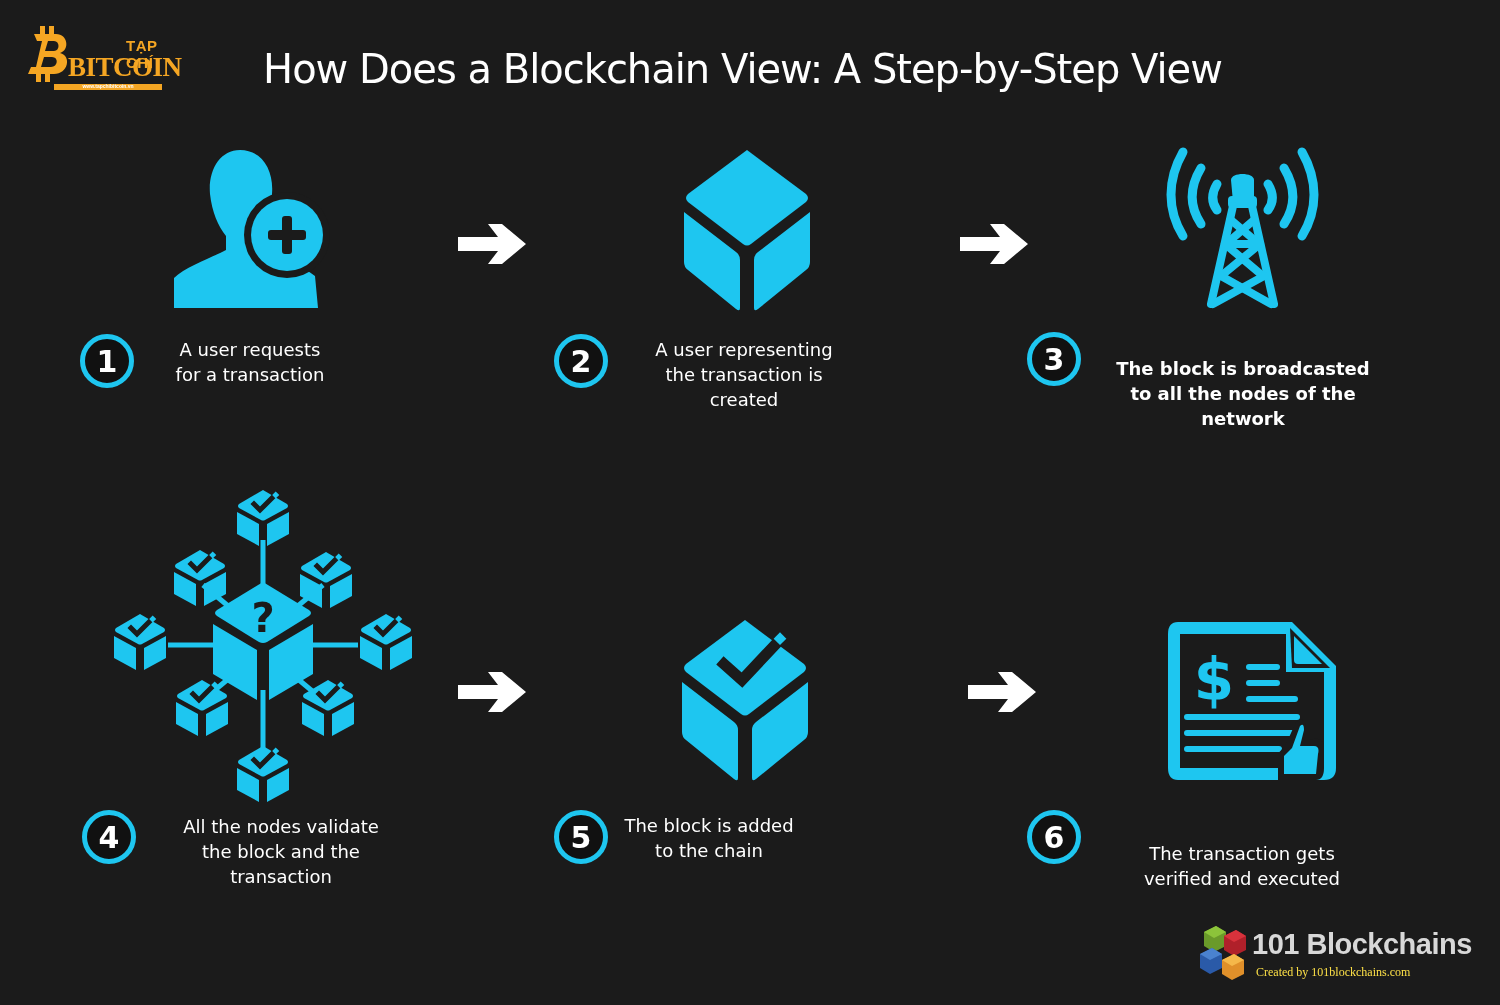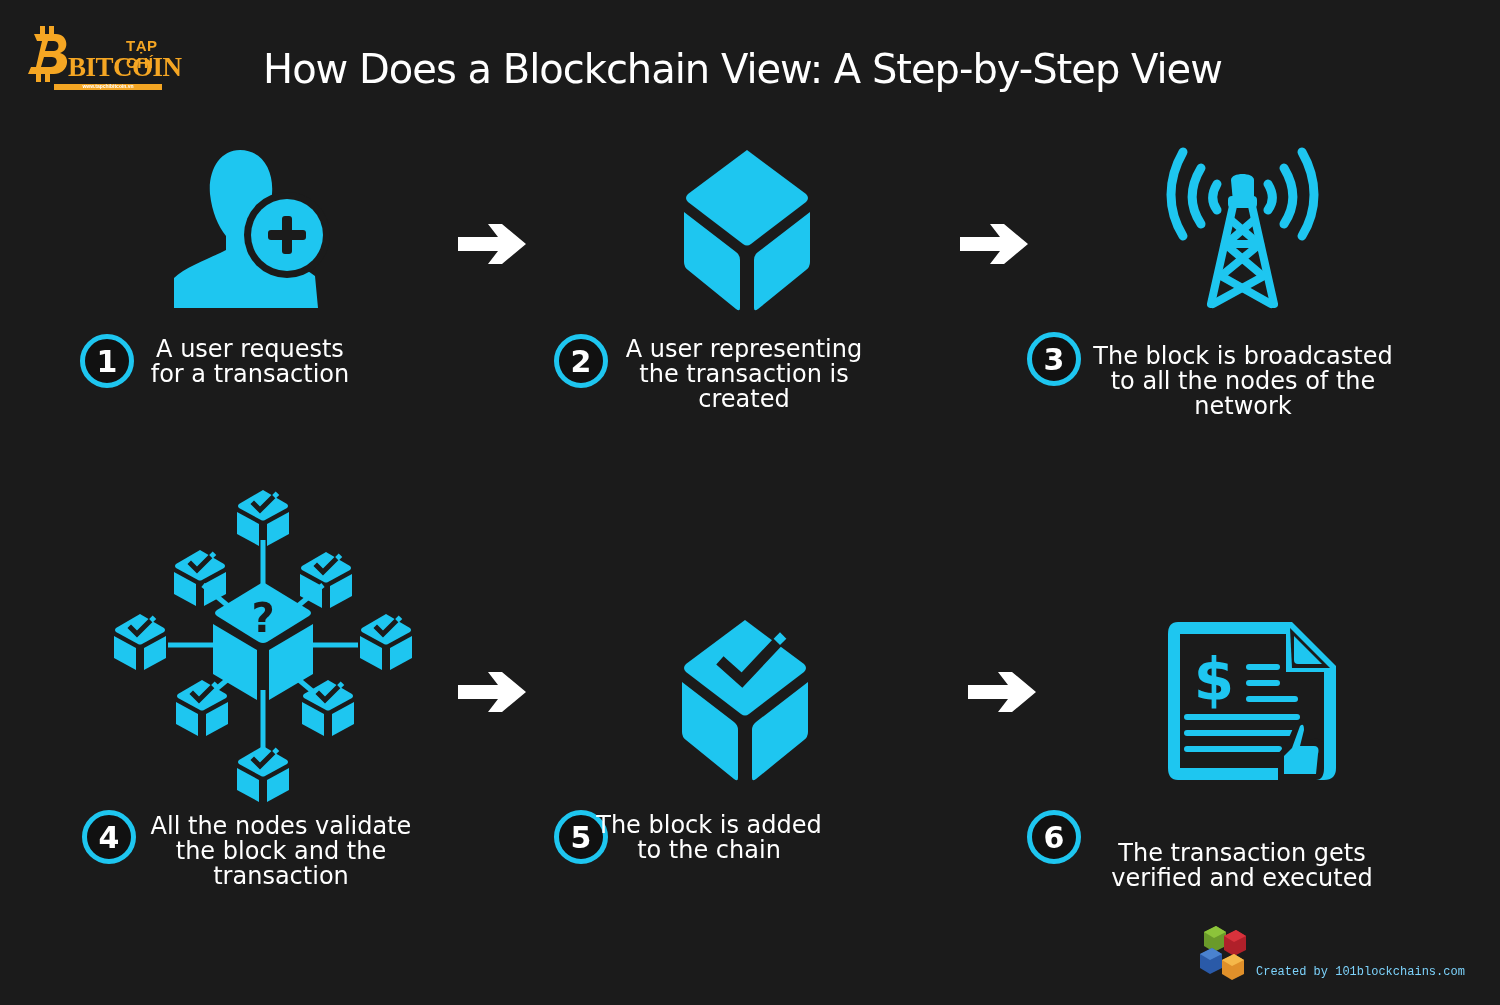--- a/index.html
+++ b/index.html
@@ -40,31 +40,31 @@
       border: 5px solid #1ec6f0;
       border-radius: 50%;
       background: #111;
       display: flex; align-items: center; justify-content: center;
       font-weight: bold; font-size: 30px; color: #fff;
       font-family: "DejaVu Sans", sans-serif;
     }
     .step-text {
       position: absolute;
       text-align: center;
-      font-size: 24px;
+      font-size: 18px;
       line-height: 25px;
       color: #ffffff;
       font-family: "DejaVu Sans", sans-serif;
       white-space: pre-line;
     }
 
     
     .logo-101 { left: 1196px; top: 924px; width: 290px; height: 60px; }
     .logo-101 .name { position: absolute; left: 56px; top: 4px; font-size: 29px; font-weight: bold; color: #d8d8d8; letter-spacing: -0.5px; font-family: "Liberation Sans", sans-serif; }
-    .logo-101 .by { position: absolute; left: 60px; top: 41px; font-size: 12px; color: #7dd3fc; font-family: Liberation Mono, monospace; text-align: right; }
+    .logo-101 .by { position: absolute; left: 60px; top: 41px; font-size: 12px; color: #fde047; font-family: Liberation Serif, serif; text-align: right; }
   </style>
 </head>
 <body>
 
 <div class="abs logo-tc">
   <svg class="abs" style="left:0;top:0" width="50" height="60" viewBox="0 0 50 60">
     <g fill="#f5a623">
       <rect x="16" y="2" width="5" height="10"></rect>
       <rect x="25" y="2" width="5" height="10"></rect>
       <rect x="12" y="48" width="5" height="10"></rect>
@@ -145,21 +145,21 @@
 <div class="step-num" style="left:80px;top:334px;">1</div>
 <div class="step-text" style="left:130px;top:337px;width:240px;">A user requests
 for a transaction</div>
 
 <div class="step-num" style="left:554px;top:334px;">2</div>
 <div class="step-text" style="left:610px;top:337px;width:268px;">A user representing
 the transaction is
 created</div>
 
 <div class="step-num" style="left:1027px;top:332px;">3</div>
-<div class="step-text" style="left:1090px;top:344px;width:306px;">The block is broadcasted
+<div class="step-text" style="left:1090px;top:356px;width:306px;font-weight:bold;">The block is broadcasted
 to all the nodes of the
 network</div>
 
 <div class="icon-box" style="left:108px;top:480px;">
   <svg width="310" height="330" viewBox="0 0 310 330">
     <defs>
       <g id="node-cube">
         <path d="M0 -26 L24 -12 Q26 -10 24 -8 L2 4 Q0 5 -2 4 L-24 -8 Q-26 -10 -24 -12 Z" fill="#1ec6f0"></path>
         <path d="M-26 -4 L-4 8 L-4 30 L-26 18 Z" fill="#1ec6f0"></path>
         <path d="M26 -4 L4 8 L4 30 L26 18 Z" fill="#1ec6f0"></path>
@@ -258,14 +258,15 @@
       <path d="M8 8 L20 2 L30 8 L30 22 L18 28 L8 22 Z" fill="#6a9a2a"></path>
       <path d="M8 8 L20 2 L30 8 L18 14 Z" fill="#8cc43a"></path>
       <path d="M28 12 L40 6 L50 12 L50 26 L38 32 L28 26 Z" fill="#b0202a"></path>
       <path d="M28 12 L40 6 L50 12 L38 18 Z" fill="#d8323c"></path>
       <path d="M4 30 L16 24 L26 30 L26 44 L14 50 L4 44 Z" fill="#2a5aa8"></path>
       <path d="M4 30 L16 24 L26 30 L14 36 Z" fill="#4a82d0"></path>
       <path d="M26 36 L38 30 L48 36 L48 50 L36 56 L26 50 Z" fill="#e0902a"></path>
       <path d="M26 36 L38 30 L48 36 L36 42 Z" fill="#f5b84a"></path>
     </g>
   </svg>
+  <span class="name">101 Blockchains</span>
   <span class="by">Created by 101blockchains.com</span>
 </div>
 
 </body></html>

